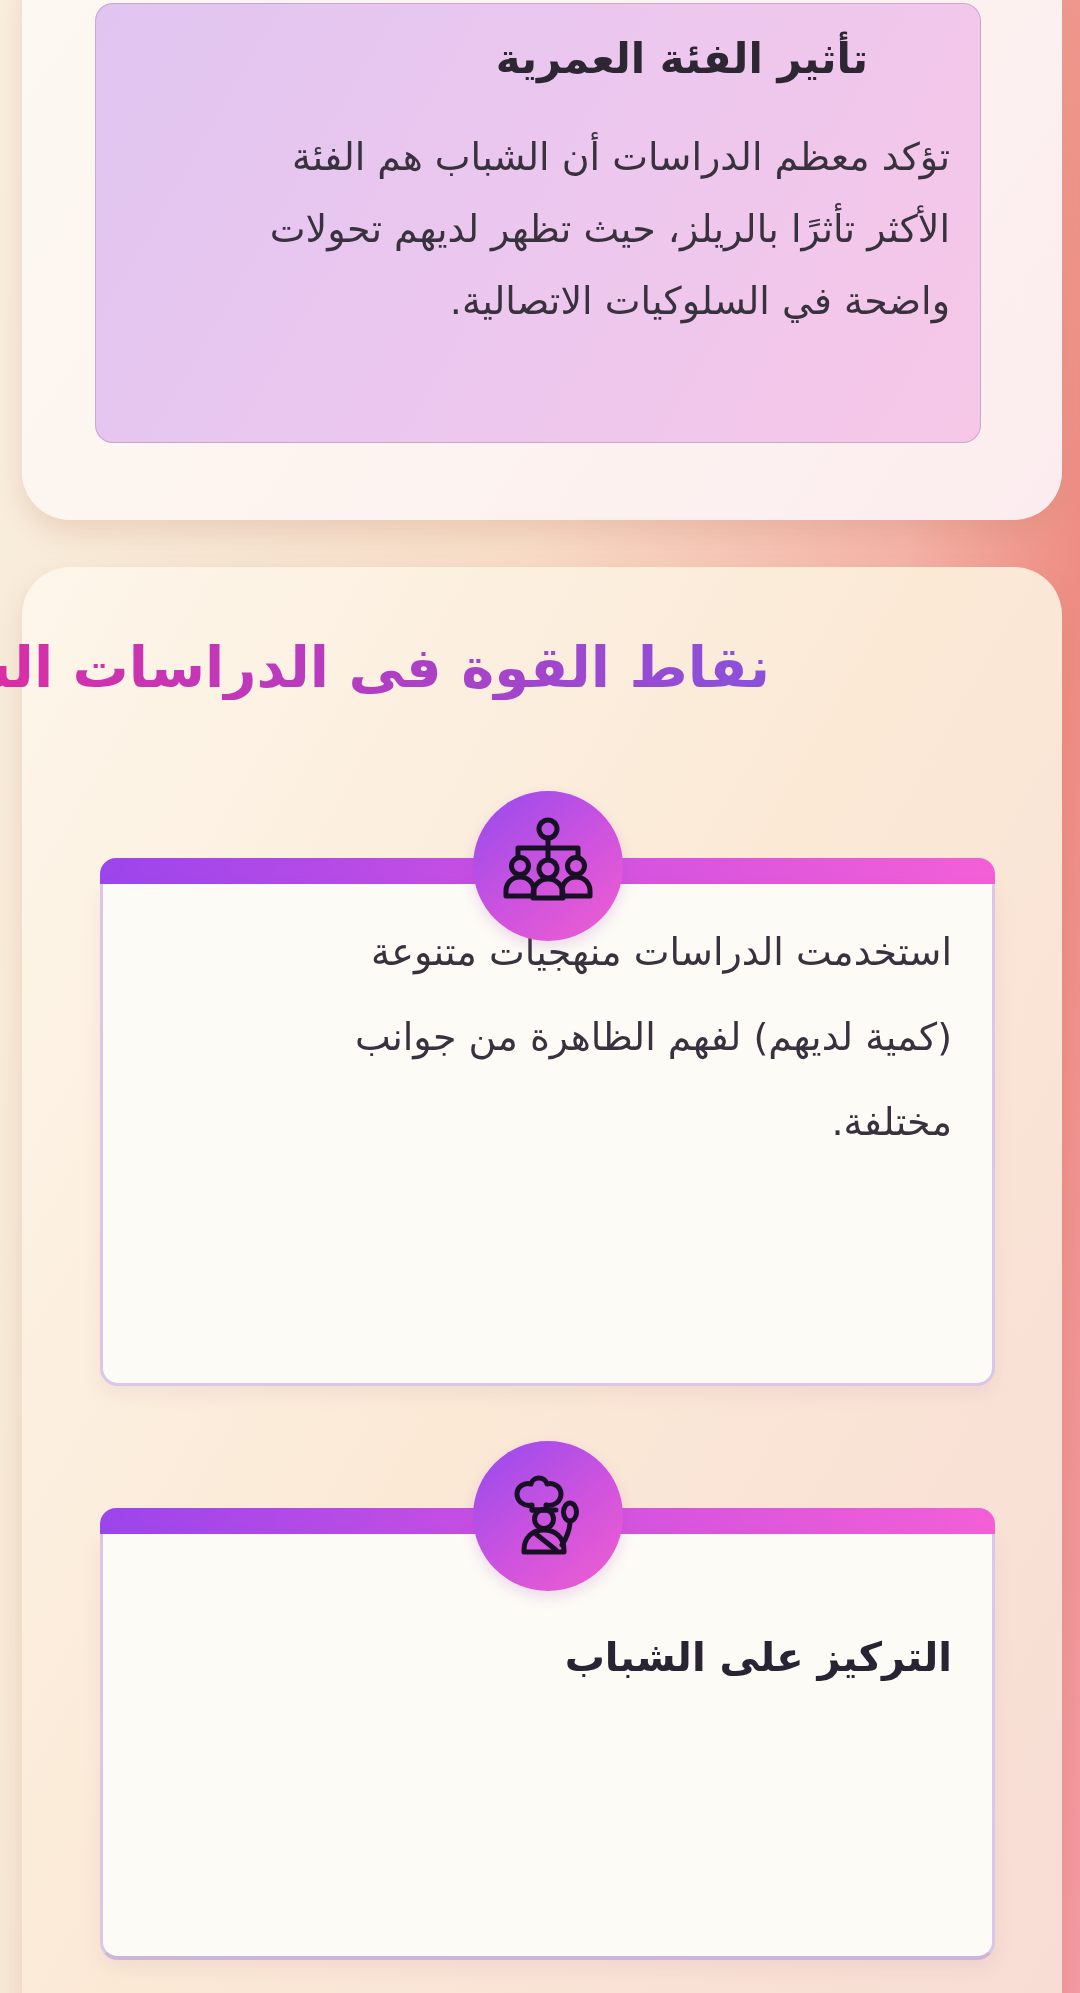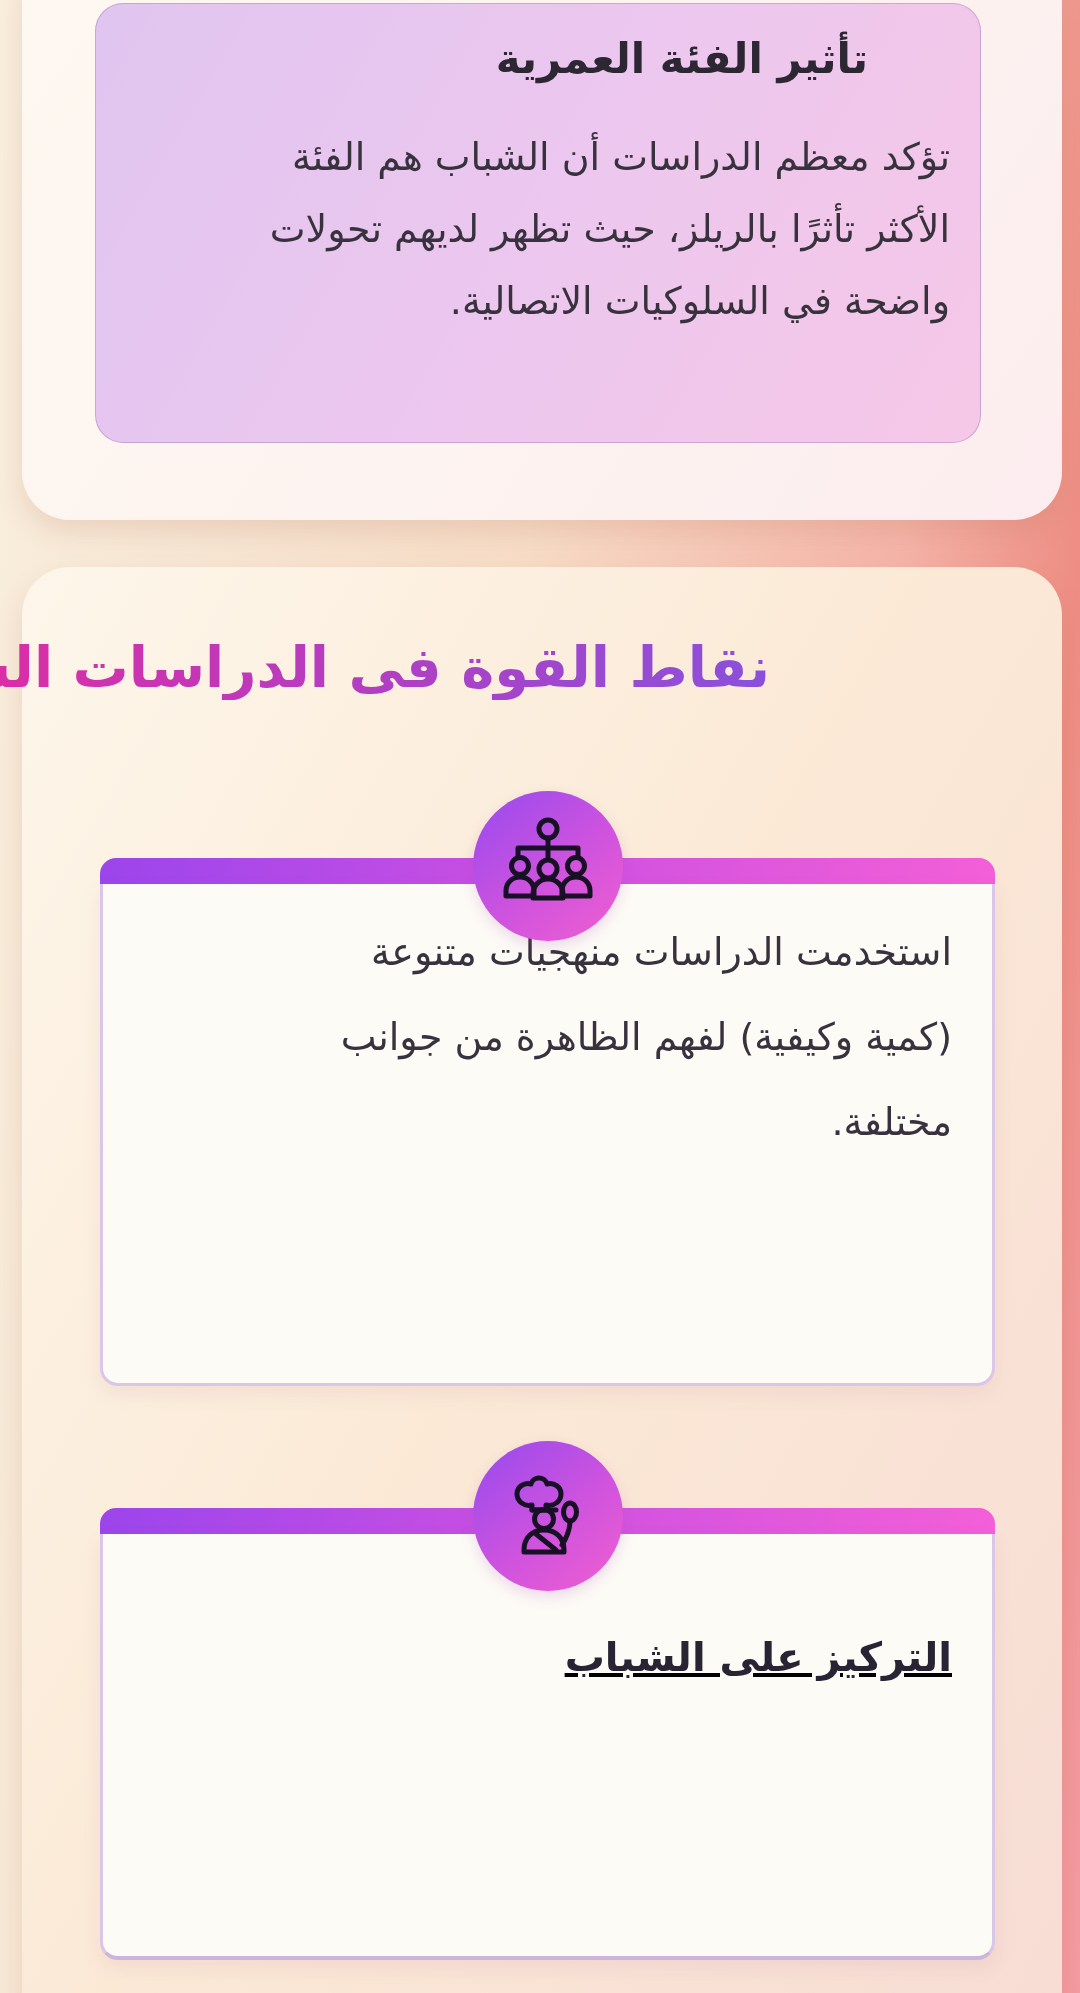--- a/index.html
+++ b/index.html
@@ -3,21 +3,21 @@
 <meta charset="utf-8">
 <style>
   html,body{margin:0;padding:0;}
   body{font-family:"DejaVu Sans",sans-serif;}
   .page{position:relative;width:1080px;height:1993px;overflow:hidden;
         background:linear-gradient(95deg,#f9eedd 0%,#f6e5d2 22%,#f7dcc6 46%,#f4b3a7 76%,#ee8d83 90%,#f49ba4 100%);}
   
   .card-top{position:absolute;left:22px;top:-46px;width:1040px;height:566px;border-radius:48px;
             background:linear-gradient(125deg,#fdf8f1 0%,#fdf3f0 55%,#fcecef 100%);
             box-shadow:0 12px 26px rgba(186,120,96,.20);}
-  .pink-card{position:absolute;left:73px;top:49px;width:886px;height:440px;border-radius:28px;
+  .pink-card{position:absolute;left:73px;top:49px;width:886px;height:440px;border-radius:18px;
              background:linear-gradient(120deg,#e0c5f0 0%,#edc7ee 55%,#f6c7e7 100%);
              border:1.5px solid rgba(150,110,170,.38);box-sizing:border-box;
              padding:24px 30px 0 36px;direction:rtl;text-align:right;overflow:hidden;}
   .pink-card h3{margin:6px 82px 0 0;font-size:42px;font-weight:bold;color:#2d2733;}
   .pink-card p{margin:38px 0 0 0;font-size:38px;color:#38323e;line-height:72px;white-space:pre-line;}
   
   .card-main{position:absolute;left:22px;top:567px;width:1040px;height:1500px;border-radius:48px;
              background:linear-gradient(120deg,#fdf6ea 0%,#fbe9d6 48%,#f7dcd4 100%);
              box-shadow:0 12px 26px rgba(186,120,96,.20);}
   .section-title{position:absolute;top:68px;right:292px;margin:0;font-size:56px;font-weight:bold;
@@ -28,21 +28,21 @@
   .feature{position:absolute;left:78px;width:895px;}
   .feature-1{top:291px;}
   .feature-2{top:941px;}
   .feature .bar{height:26px;border-radius:16px 16px 0 0;
                 background:linear-gradient(90deg,#9b45ec 0%,#c94fe2 45%,#f35fd7 100%);}
   .feature .body{background:#fdfbf6;border:3px solid #d9c6e9;border-top:none;
                  border-radius:0 0 18px 18px;box-sizing:border-box;overflow:hidden;
                  direction:rtl;text-align:right;padding:0 40px;
                  box-shadow:0 8px 18px rgba(180,120,150,.12);}
   .feature-1 .body{height:502px;}
-  .feature-2 .body{height:426px;border-bottom-width:4px;border-bottom-color:#cdb4da;text-decoration:underline;}
+  .feature-2 .body{height:426px;border-bottom-width:4px;border-bottom-color:#cdb4da;}
   .feature h4{margin:0;padding-top:100px;font-size:40px;font-weight:bold;color:#292433;}
   .feature p{margin:26px 0 0 0;font-size:38px;color:#38323e;line-height:85px;white-space:pre-line;}
   .circle{position:absolute;top:-67px;left:50%;transform:translateX(-50%);
           width:150px;height:150px;border-radius:50%;
           background:linear-gradient(140deg,#a24ceb 12%,#cf53de 55%,#e95cd3 90%);
           display:flex;align-items:center;justify-content:center;
           box-shadow:0 6px 14px rgba(160,70,180,.18);}
   .circle svg{display:block;}
 </style>
 </head>
@@ -73,21 +73,21 @@
             <circle cx="78" cy="50" r="8.5"></circle>
             <path d="M64 80 v-5 c0-8 6-14 14-14 s14 6 14 14 v5 z"></path>
             <circle cx="50" cy="53" r="9"></circle>
             <path d="M35 82 v-4 c0-9 7-15 15-15 s15 6 15 15 v4 z"></path>
           </svg>
         </span>
       </div>
       <div class="bar"></div>
       <div class="body">
         <p>استخدمت الدراسات منهجيات متنوعة
-(كمية وكيفية) لفهم الظاهرة من جوانب
+(كمية لديهم) لفهم الظاهرة من جوانب
 مختلفة.</p>
       </div>
     </div>
 
     <div class="feature feature-2">
       <div class="circle">
         <span>
           <svg width="100" height="100" viewBox="0 0 100 100" fill="none" stroke="#181126" stroke-width="5" stroke-linecap="round" stroke-linejoin="round">
             <path d="M34 44 v-5 c-8 2-15-4-15-11 c0-7 7-12 14-10 c2-8 14-8 16 0 c7-2 14 3 14 10 c0 7-7 13-15 11 v5 z"></path>
             <line x1="34" y1="44" x2="58" y2="44"></line>

